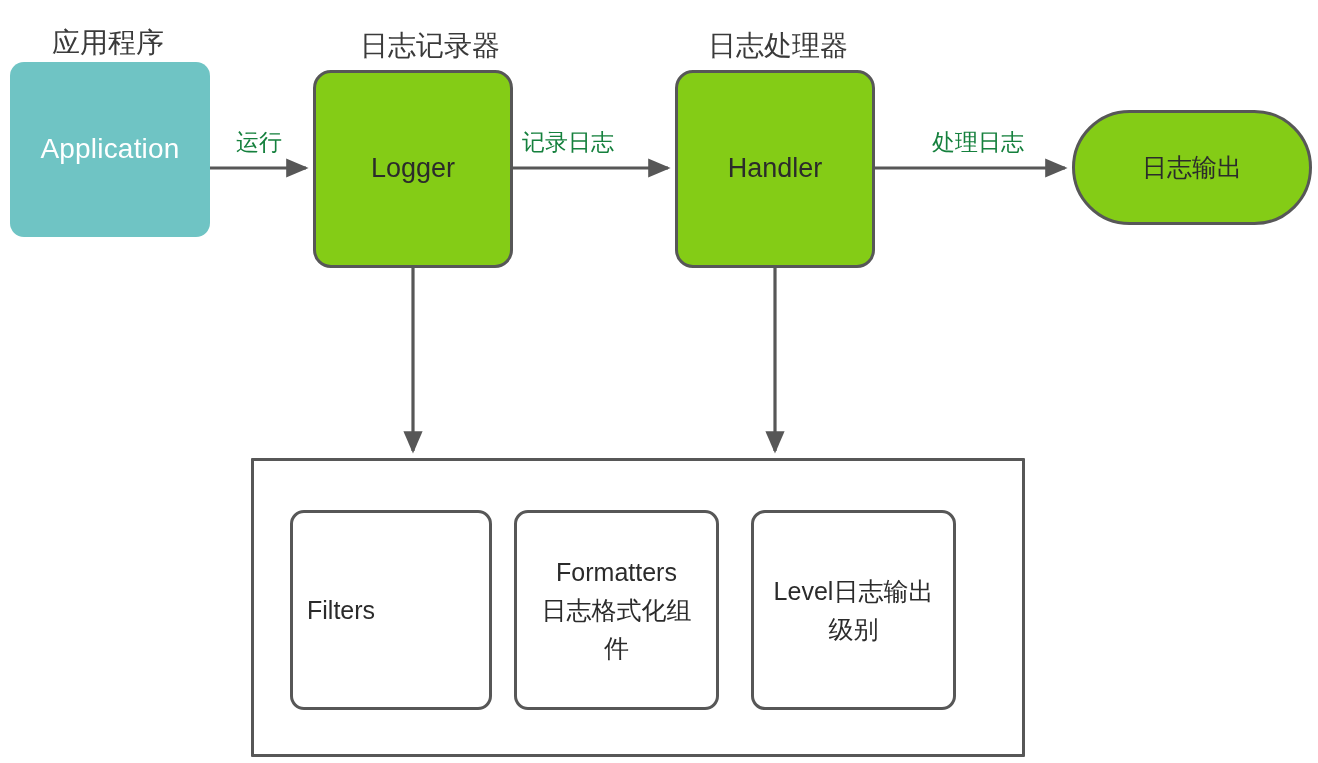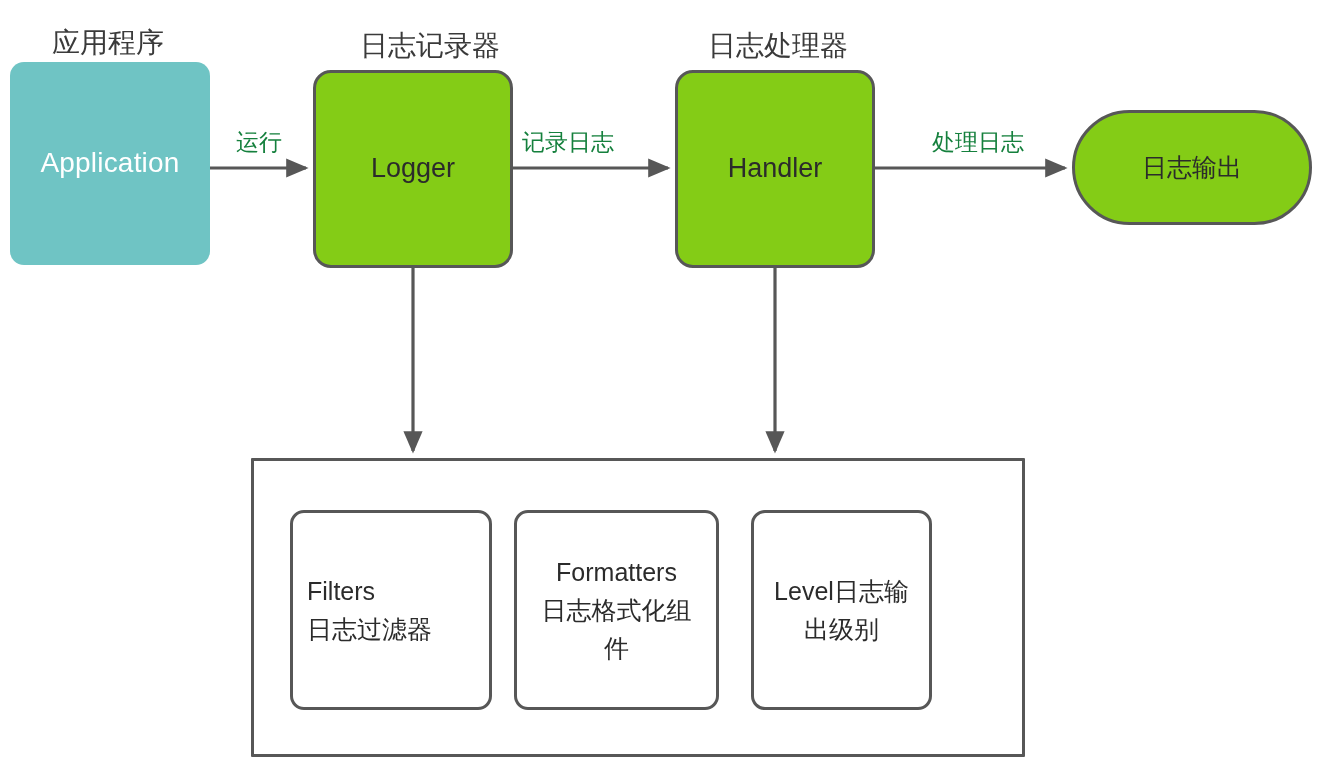--- a/index.html
+++ b/index.html
@@ -42,21 +42,21 @@
   .node-outline {
     border: 3px solid #575757;
     background: #84cc16;
   }
 
   
   .app-box {
     left: 10px;
     top: 62px;
     width: 200px;
-    height: 203px;
+    height: 175px;
     background: #6FC4C4;
     border-radius: 14px;
     color: #ffffff;
     font-size: 28px;
     letter-spacing: 0.2px;
   }
   .logger-box {
     left: 313px;
     top: 70px;
     width: 200px;
@@ -142,21 +142,21 @@
     left: 39px;  top: 0; width: 202px; height: 200px;
     align-items: flex-start;
     text-align: left;
   }
   .sub-formatters {
     left: 263px; top: 0; width: 205px; height: 200px;
     align-items: center;
     text-align: center;
   }
   .sub-level {
-    left: 500px; top: 0; width: 181px; height: 200px;
+    left: 500px; top: 0; width: 205px; height: 200px;
     align-items: center;
     text-align: center;
   }
   .sub-line { display: block; }
 </style>
 </head>
 <body>
 
 <div id="canvas">
 
@@ -194,21 +194,20 @@
 
   <div class="edge-label lbl-run">运行</div>
   <div class="edge-label lbl-record">记录日志</div>
   <div class="edge-label lbl-process">处理日志</div>
 
   <div class="container-box"></div>
 
   <div class="sub-row">
     <div class="sub-box sub-filters">
       <span class="sub-line">Filters</span>
-      <span class="sub-line">日志过滤器</span>
     </div>
 
     <div class="sub-box sub-formatters">
       <span class="sub-line">Formatters</span>
       <span class="sub-line">日志格式化组件</span>
     </div>
 
     <div class="sub-box sub-level">
       <span class="sub-line">Level日志输出级别</span>
     </div>

